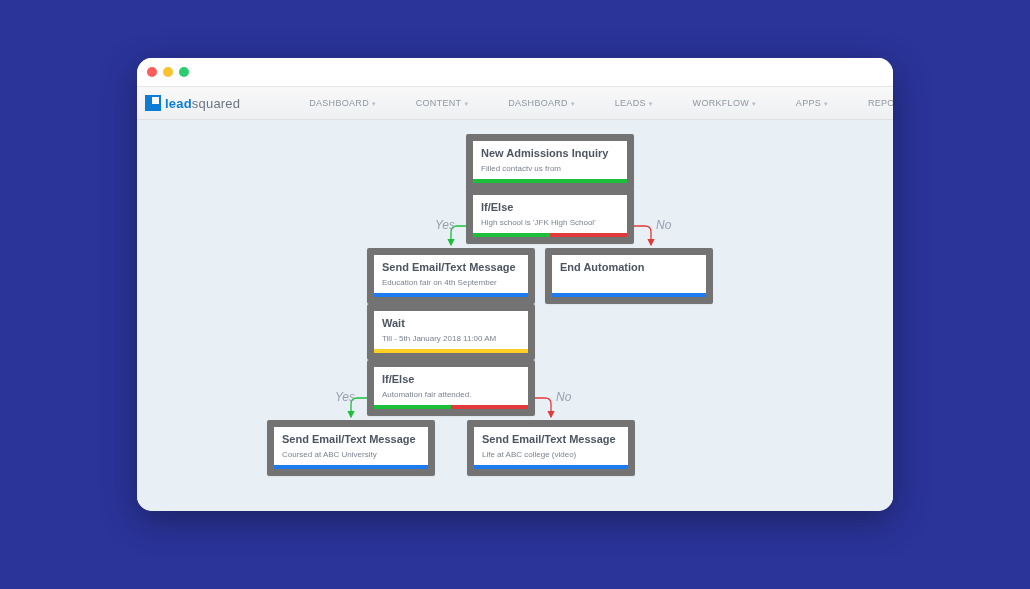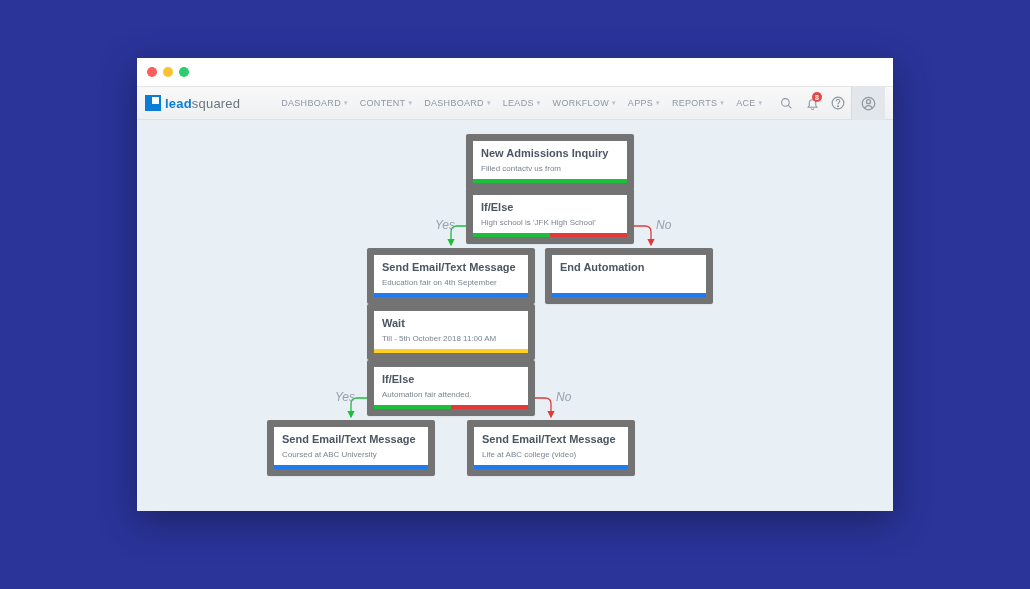--- a/index.html
+++ b/index.html
@@ -10,21 +10,21 @@
     display: flex;
     align-items: flex-start;
     justify-content: center;
     overflow: hidden;
   }
   .window {
     width: 756px;
     height: 453px;
     margin-top: 58px;
     background: #fff;
-    border-radius: 0;
+    border-radius: 15px;
     box-shadow: 0 10px 35px rgba(0,0,0,0.35);
     overflow: hidden;
     position: relative;
   }
   .titlebar {
     height: 28px;
     background: #fff;
     display: flex;
     align-items: center;
     padding-left: 10px;
@@ -62,26 +62,27 @@
     right: 2px; top: 2px;
     width: 7px; height: 7px;
     background: #fff;
   }
   .brand-text { font-size: 13px; letter-spacing: 0.2px; }
   .brand-text .b1 { color: #0b7dd6; font-weight: 600; }
   .brand-text .b2 { color: #6c7480; font-weight: 400; }
 
   .menu { display: flex; align-items: center; gap: 2px; margin-left: 22px; }
   .menu-item {
-    display: flex; align-items: center; gap: 3px;
+    display: flex; align-items: flex-end; gap: 3px;
     font-size: 9px;
     letter-spacing: 0.3px;
     color: #8f97a2;
     padding: 2px 5px;
     cursor: pointer;
+    margin-left: 28px;
   }
   .chev { font-size: 7px; color: #b7bec7; }
 
   .spacer { flex: 1; }
   .icon-btn {
     width: 26px; height: 26px;
     display: flex; align-items: center; justify-content: center;
     color: #8f97a2;
     cursor: pointer;
     position: relative;
@@ -295,21 +296,21 @@
     </div>
 
     <div class="node" style="left:408px;top:128px;">
       <div class="title">End Automation</div>
       <div class="sub" style="min-height:10px;"></div>
       <div class="bar" style="background: rgb(31, 124, 240);"></div>
     </div>
 
     <div class="node" style="left:230px;top:184px;">
       <div class="title">Wait</div>
-      <div class="sub">Till - 5th October 2018 11:00 AM</div>
+      <div class="sub">Till - 5th January 2018 11:00 AM</div>
       <div class="bar" style="background: rgb(255, 207, 36);"></div>
     </div>
 
     <div class="node" style="left:230px;top:240px;">
       <div class="title">If/Else</div>
       <div class="sub">Automation fair attended.</div>
       <div class="bar split" style="background: linear-gradient(to right, rgb(27, 191, 58) 0px, rgb(27, 191, 58) 50%, rgb(226, 58, 58) 50%, rgb(226, 58, 58) 100%);"></div>
     </div>
 
     <div class="node" style="left:130px;top:300px;">

